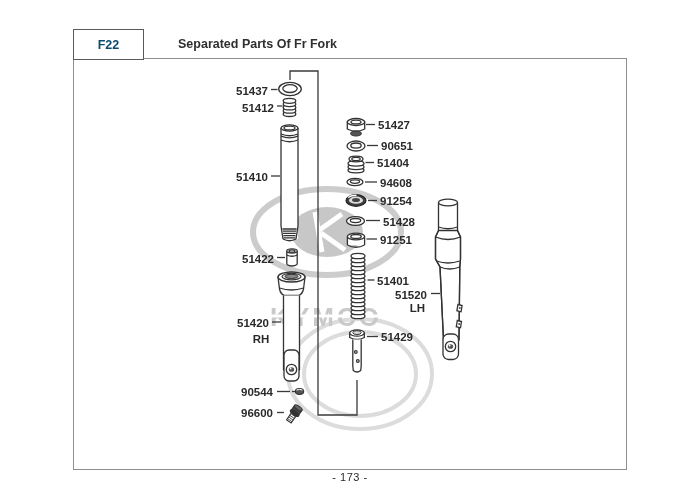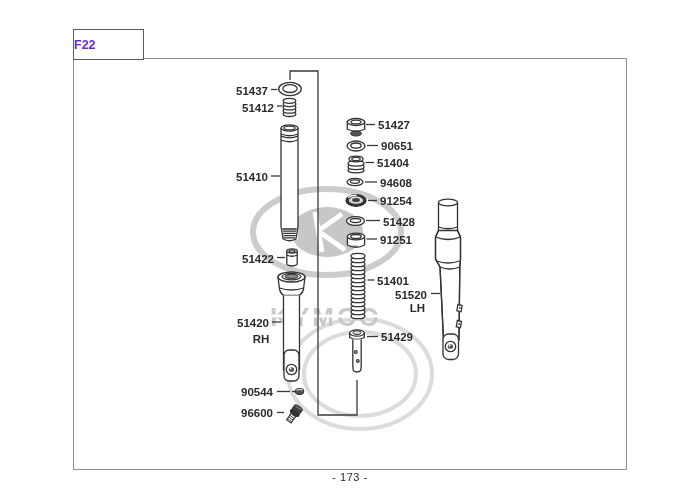--- a/index.html
+++ b/index.html
@@ -3,22 +3,22 @@
 <meta charset="utf-8">
 <style>
   html,body { margin:0; padding:0; background:#fff; }
   .page {
     position:relative; width:700px; height:495px; background:#ffffff;
     font-family:"Liberation Sans", sans-serif; overflow:hidden;
   }
   .code-box {
     position:absolute; left:73px; top:29px; width:69px; height:29px;
     border:1.5px solid #5a5a5a; background:#fff;
-    display:flex; align-items:center; justify-content:flex-start;
-    font-size:12.5px; font-weight:bold; color:#6d28d9; z-index:3;
+    display:flex; align-items:center; justify-content:center;
+    font-size:12.5px; font-weight:bold; color:#0c4a6e; z-index:3;
   }
   .page-title {
     position:absolute; left:178px; top:37px;
     font-size:12.5px; font-weight:bold; color:#2f2f2f; z-index:3;
   }
   .main-box {
     position:absolute; left:73px; top:58px; width:552px; height:410px;
     border:1px solid #8f8f8f; background:#fff;
   }
   .page-number {
@@ -33,20 +33,21 @@
   .ptn { stroke:#333; stroke-width:1.3; fill:none; }
 </style>
 </head>
 <body>
 
 <div class="page">
 
   <div class="code-box">
     <span>F22</span>
   </div>
+  <div class="page-title">Separated Parts Of Fr Fork</div>
   <div class="main-box"></div>
 
   <svg class="diagram" width="700" height="495" viewBox="0 0 700 495">
 
     <g>
       <ellipse cx="360" cy="374" rx="72" ry="55" fill="none" stroke="#dcdcdc" stroke-width="4"></ellipse>
       <ellipse cx="360" cy="374" rx="56" ry="42" fill="none" stroke="#dcdcdc" stroke-width="4"></ellipse>
       <ellipse cx="327" cy="232" rx="74" ry="43" fill="none" stroke="#cccccc" stroke-width="6"></ellipse>
       <g>
         <ellipse cx="327" cy="232" rx="36" ry="25" fill="#c7c7c7"></ellipse>

